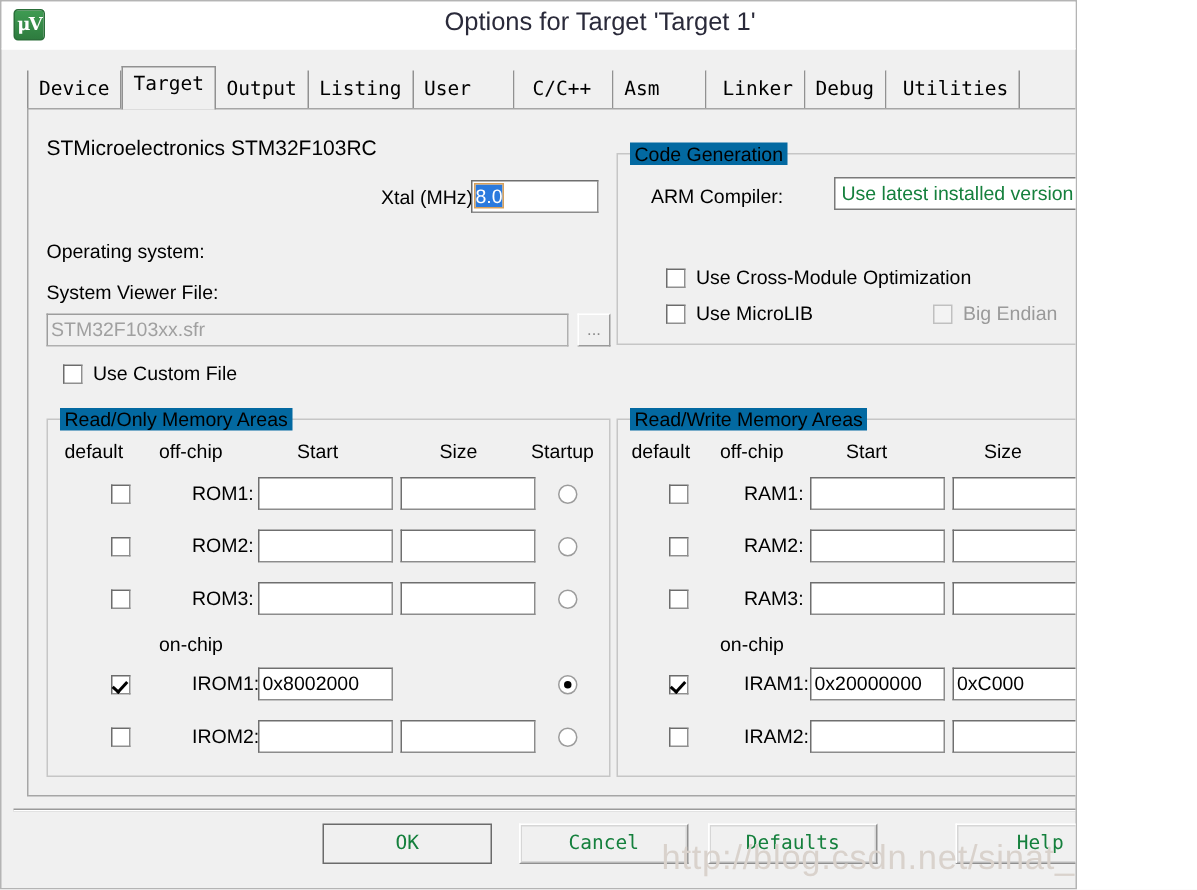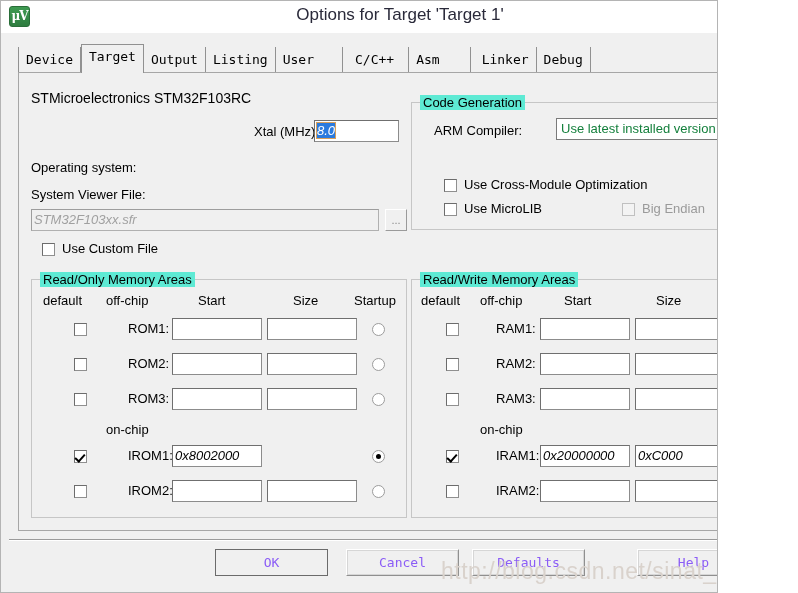--- a/index.html
+++ b/index.html
@@ -141,21 +141,20 @@
     border-top-color: #6f6f6f;
     border-left-color: #6f6f6f;
     box-sizing: border-box;
     font-size: 13px;
     font-family: "Liberation Sans", sans-serif;
     color: #000000;
     line-height: 20px;
     padding: 0 2px;
     overflow: hidden;
     white-space: nowrap;
-    font-style: italic;
   }
   .tbox.dis {
     background: #f0f0f0;
     color: #a0a0a0;
     border-color: #b0b0b0;
     border-top-color: #9d9d9d;
     border-left-color: #9d9d9d;
   }
   .sel-text {
     background: #2a7ade;
@@ -237,21 +236,21 @@
   }
 
   .group {
     position: absolute;
     border: 1px solid #c6c6c6;
     box-sizing: border-box;
   }
   .group > .gtitle {
     position: absolute;
     top: -8px; left: 8px;
-    background: #5eead4;
+    background: #0369a1;
     padding: 0 3px;
     font-size: 13px;
     color: #000000;
     white-space: nowrap;
   }
 
   .dotbtn {
     position: absolute;
     background: #f0f0f0;
     border: 1px solid #ffffff;
@@ -278,21 +277,21 @@
     position: absolute;
     height: 27px;
     background: #f0f0f0;
     border: 1px solid #ffffff;
     border-right-color: #8f8f8f;
     border-bottom-color: #8f8f8f;
     box-shadow: inset 0 0 0 1px #d6d6d6;
     box-sizing: border-box;
     font-family: "DejaVu Sans Mono", monospace;
     font-size: 13px;
-    color: #8b5cf6;
+    color: #15803d;
     line-height: 25px;
     text-align: center;
     cursor: pointer;
     padding: 0;
   }
   .btn.focus {
     border: 1px solid #6b6b6b;
     box-shadow: inset 0 0 0 1px #f0f0f0;
   }
 
@@ -325,20 +324,21 @@
   <div id="tabstrip">
     <div class="tab first">Device</div>
     <div class="tab active">Target</div>
     <div class="tab">Output</div>
     <div class="tab">Listing</div>
     <div class="tab" style="padding-right:28px">User</div>
     <div class="tab" style="padding-left:12px;padding-right:14px">C/C++</div>
     <div class="tab" style="padding-right:30px">Asm</div>
     <div class="tab" style="padding-left:11px">Linker</div>
     <div class="tab">Debug</div>
+    <div class="tab" style="padding-left:11px">Utilities</div>
   </div>
 
   <div id="tabpage">
 
     <div class="lbl" style="left:12px; top:17px; font-size:14px;">STMicroelectronics STM32F103RC</div>
 
     <div class="lbl" style="left:235px; top:51px;">Xtal (MHz):</div>
     <div class="tbox" style="left:295px; top:47px; width:85px; height:22px;"><span class="sel-text">8.0</span></div>
 
     <div class="lbl" style="left:12px; top:87px;">Operating system:</div>

